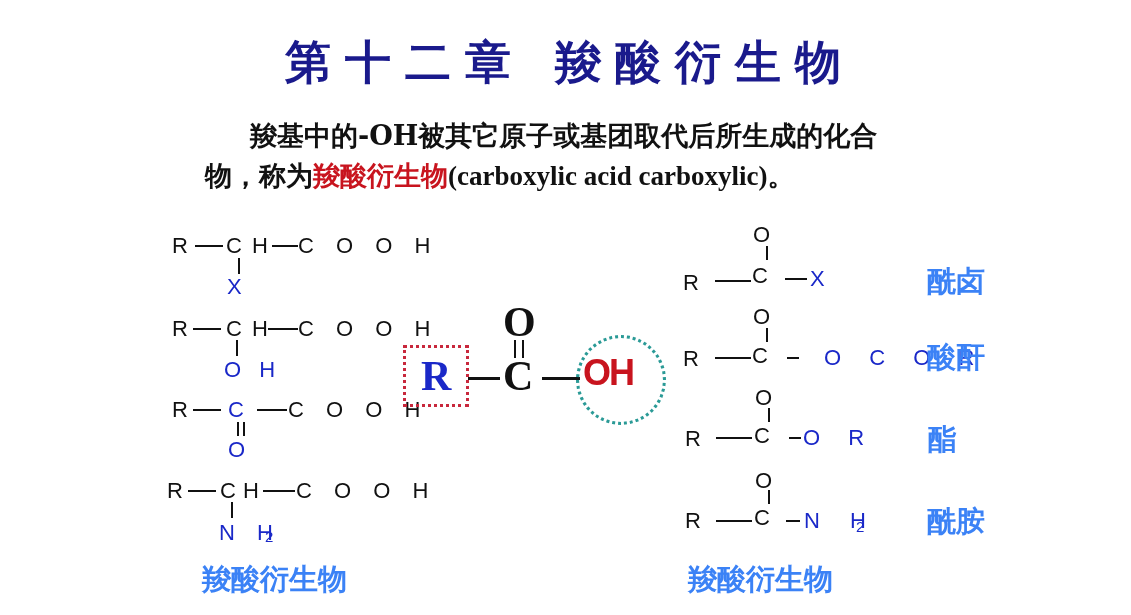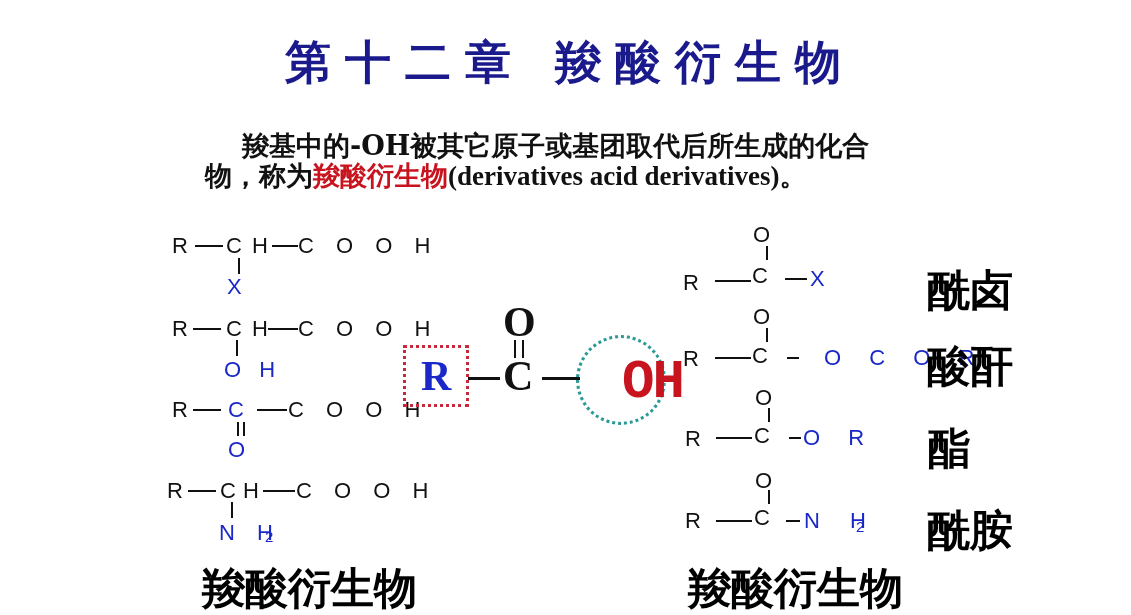--- a/index.html
+++ b/index.html
@@ -1,37 +1,37 @@
 <!DOCTYPE html>
 <html><head>
 <meta charset="utf-8">
 <style>
   html,body{margin:0;padding:0;background:#fff;}
   body{width:1131px;height:615px;position:relative;overflow:hidden;font-family:"DejaVu Sans",sans-serif;}
   .abs{position:absolute;white-space:nowrap;}
   .title{left:285px;top:32px;font-size:46px;font-weight:bold;color:#1a1a8c;letter-spacing:14px;font-family:"DejaVu Serif",serif;}
   .intro{font-size:27px;font-weight:bold;color:#111;font-family:"DejaVu Serif","Liberation Serif",serif;}
   .red{color:#c8141e;}
-  .cn-red{color:#000000;font-weight:bold;font-size:43px;}
+  .cn-red{color:#3b82f6;font-weight:bold;font-size:29px;}
   .f{font-family:"Liberation Sans Narrow","Liberation Sans",sans-serif;font-size:22px;color:#111;letter-spacing:0px;}
   .blue{color:#1a28c8;}
   .bond{position:absolute;height:2px;background:#111;}
   .vb{position:absolute;width:2px;background:#111;}
   .center-R{font-family:"Liberation Serif",serif;font-weight:bold;font-size:42px;color:#1a28c8;}
   .center-C{font-family:"Liberation Serif",serif;font-weight:bold;font-size:42px;color:#111;}
-  .center-OH{font-family:Liberation Mono, monospace;font-weight:bold;font-size:54px;color:#c8141e;margin-left:39px;}
+  .center-OH{font-family:Liberation Sans, sans-serif;font-weight:bold;font-size:36px;color:#c8141e;}
 </style>
 </head>
 <body>
 
 <div class="abs title">第十二章  羧酸衍生物</div>
 
-<div class="abs intro" style="left:242px;top:118px;margin-top:10px;">羧基中的-OH被其它原子或基团取代后所生成的化合</div>
+<div class="abs intro" style="left:250px;top:118px;">羧基中的-OH被其它原子或基团取代后所生成的化合</div>
 <div class="abs intro" style="left:205px;top:158px;">
-  <span>物，称为</span><span class="red">羧酸衍生物</span><span style="font-family:'Liberation Serif',serif;">(derivatives acid derivatives)。</span>
+  <span>物，称为</span><span class="red">羧酸衍生物</span><span style="font-family:'Liberation Serif',serif;">(carboxylic acid carboxylic)。</span>
 </div>
 
 <div>
 
   <span class="abs f" style="left:172px;top:233px;">R</span>
   <div class="bond" style="left:195px;top:245px;width:28px;"></div>
   <span class="abs f" style="left:226px;top:233px;">C</span>
   <span class="abs f" style="left:252px;top:233px;">H</span>
   <div class="bond" style="left:272px;top:245px;width:26px;"></div>
   <span class="abs f" style="left:298px;top:233px;letter-spacing:8px;">C O O H</span>

